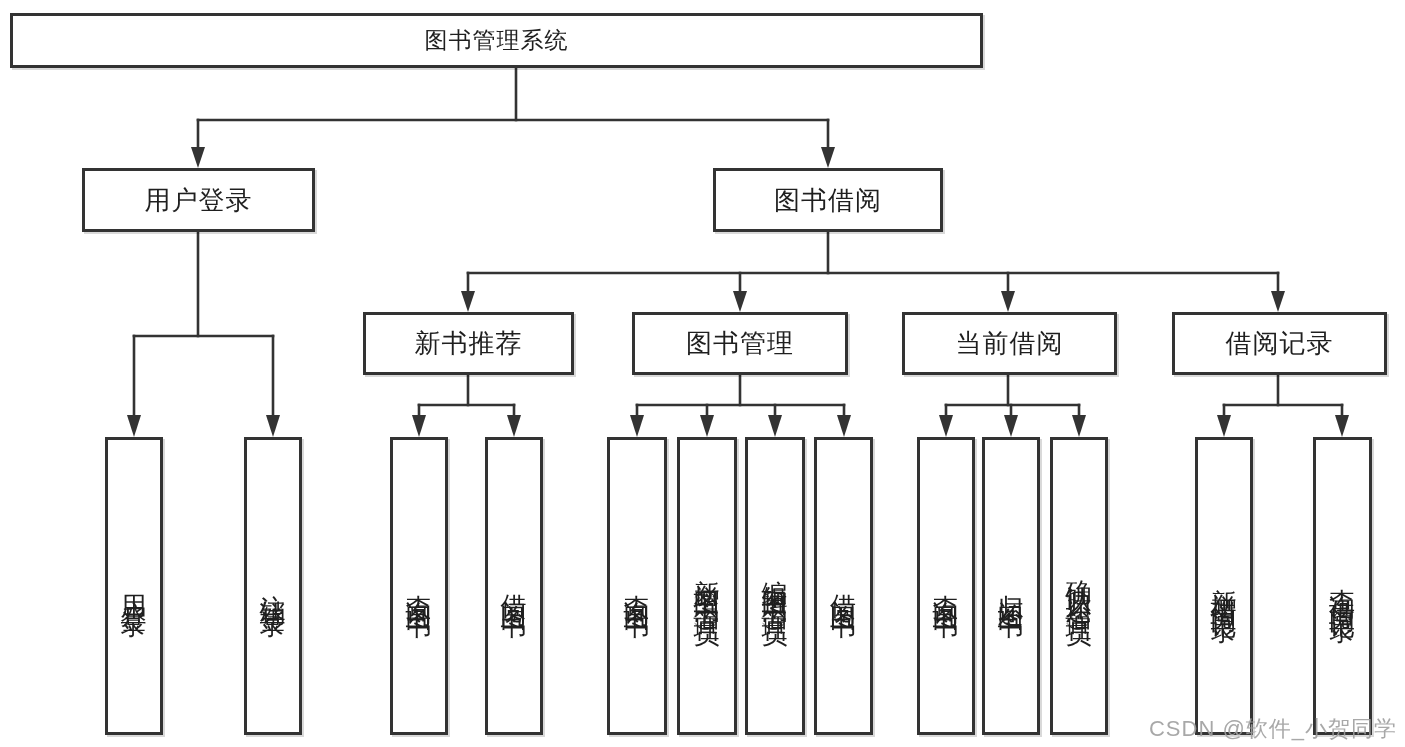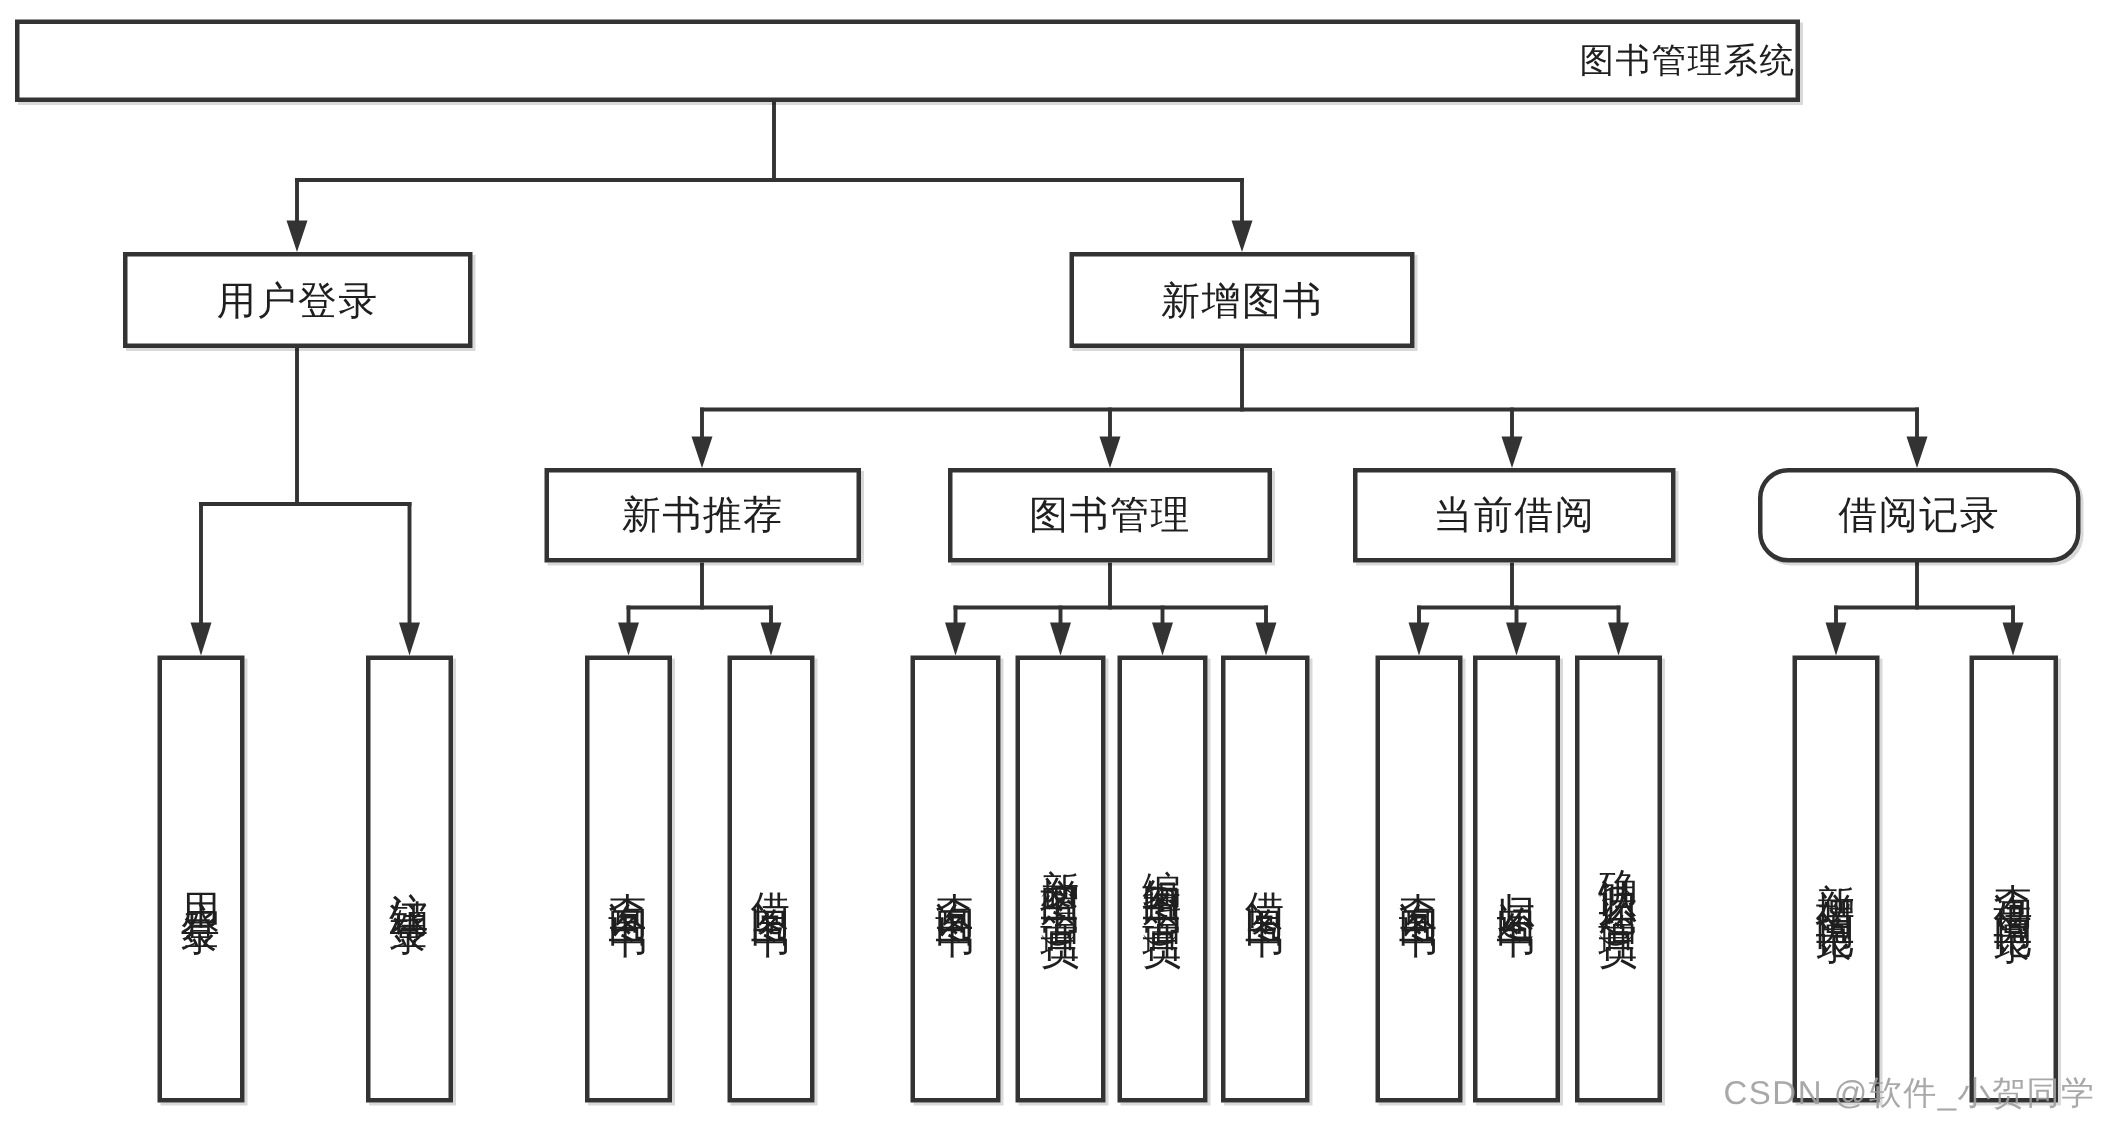--- a/index.html
+++ b/index.html
@@ -120,41 +120,41 @@
       <polygon points="768,415 782,415 775,437"></polygon>
       <polygon points="837,415 851,415 844,437"></polygon>
       <polygon points="939,415 953,415 946,437"></polygon>
       <polygon points="1004,415 1018,415 1011,437"></polygon>
       <polygon points="1072,415 1086,415 1079,437"></polygon>
       <polygon points="1217,415 1231,415 1224,437"></polygon>
       <polygon points="1335,415 1349,415 1342,437"></polygon>
     </g>
   </svg>
 
-  <div class="node h root" style="left:10px; top:13px; width:1190px; height:55px;justify-content:flex-end;">
+  <div class="node h root" style="left:10px; top:13px; width:973px; height:55px;">
     <span>图书管理系统</span>
   </div>
 
   <div class="node h" style="left:82px; top:168px; width:233px; height:64px;">
     <span>用户登录</span>
   </div>
   <div class="node h" style="left:713px; top:168px; width:230px; height:64px;">
-    <span>新增图书</span>
+    <span>图书借阅</span>
   </div>
 
   <div class="node h" style="left:363px; top:312px; width:211px; height:63px;">
     <span>新书推荐</span>
   </div>
   <div class="node h" style="left:632px; top:312px; width:216px; height:63px;">
     <span>图书管理</span>
   </div>
   <div class="node h" style="left:902px; top:312px; width:215px; height:63px;">
     <span>当前借阅</span>
   </div>
-  <div class="node h" style="left:1172px; top:312px; width:215px; height:63px;border-radius:20px;">
+  <div class="node h" style="left:1172px; top:312px; width:215px; height:63px;">
     <span>借阅记录</span>
   </div>
 
   <div class="node v" style="left:105px; top:437px; width:58px; height:298px;">
     <span>用户登录</span>
   </div>
   <div class="node v" style="left:244px; top:437px; width:58px; height:298px;">
     <span>注销登录</span>
   </div>
 

